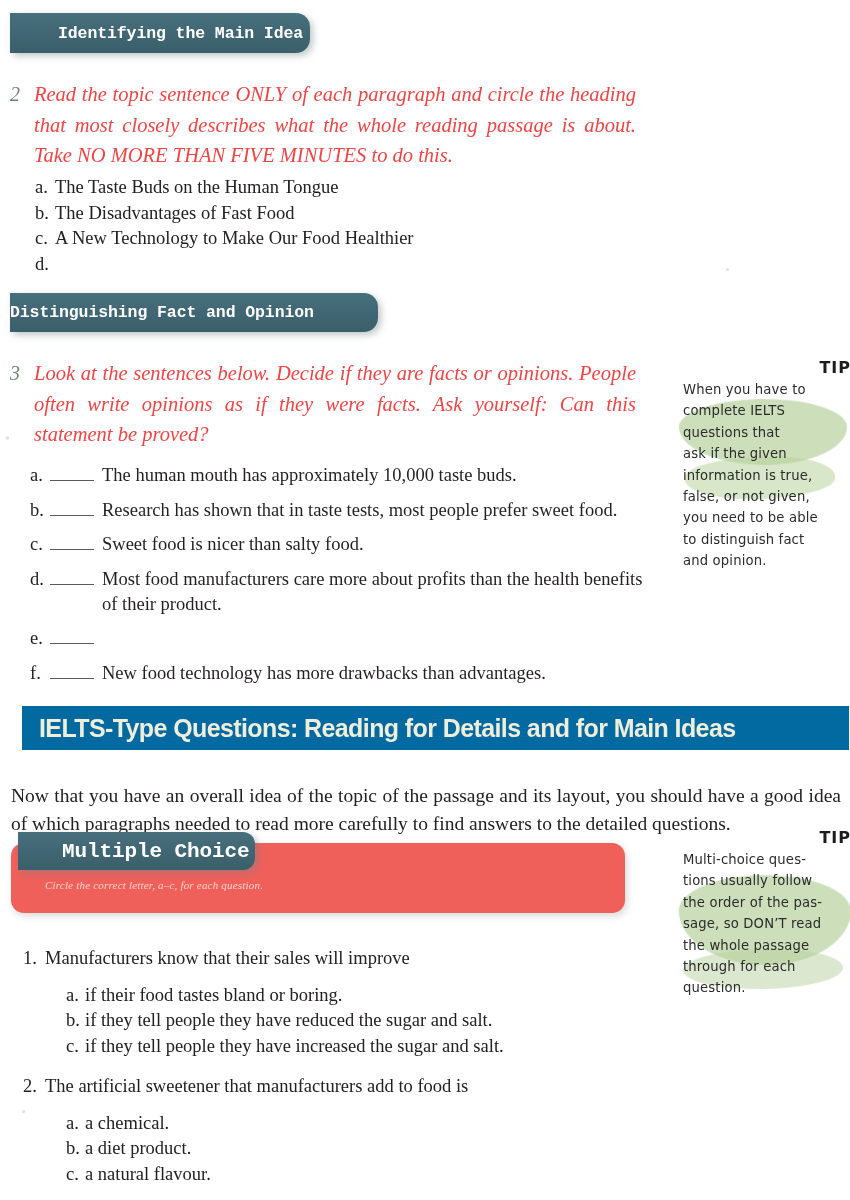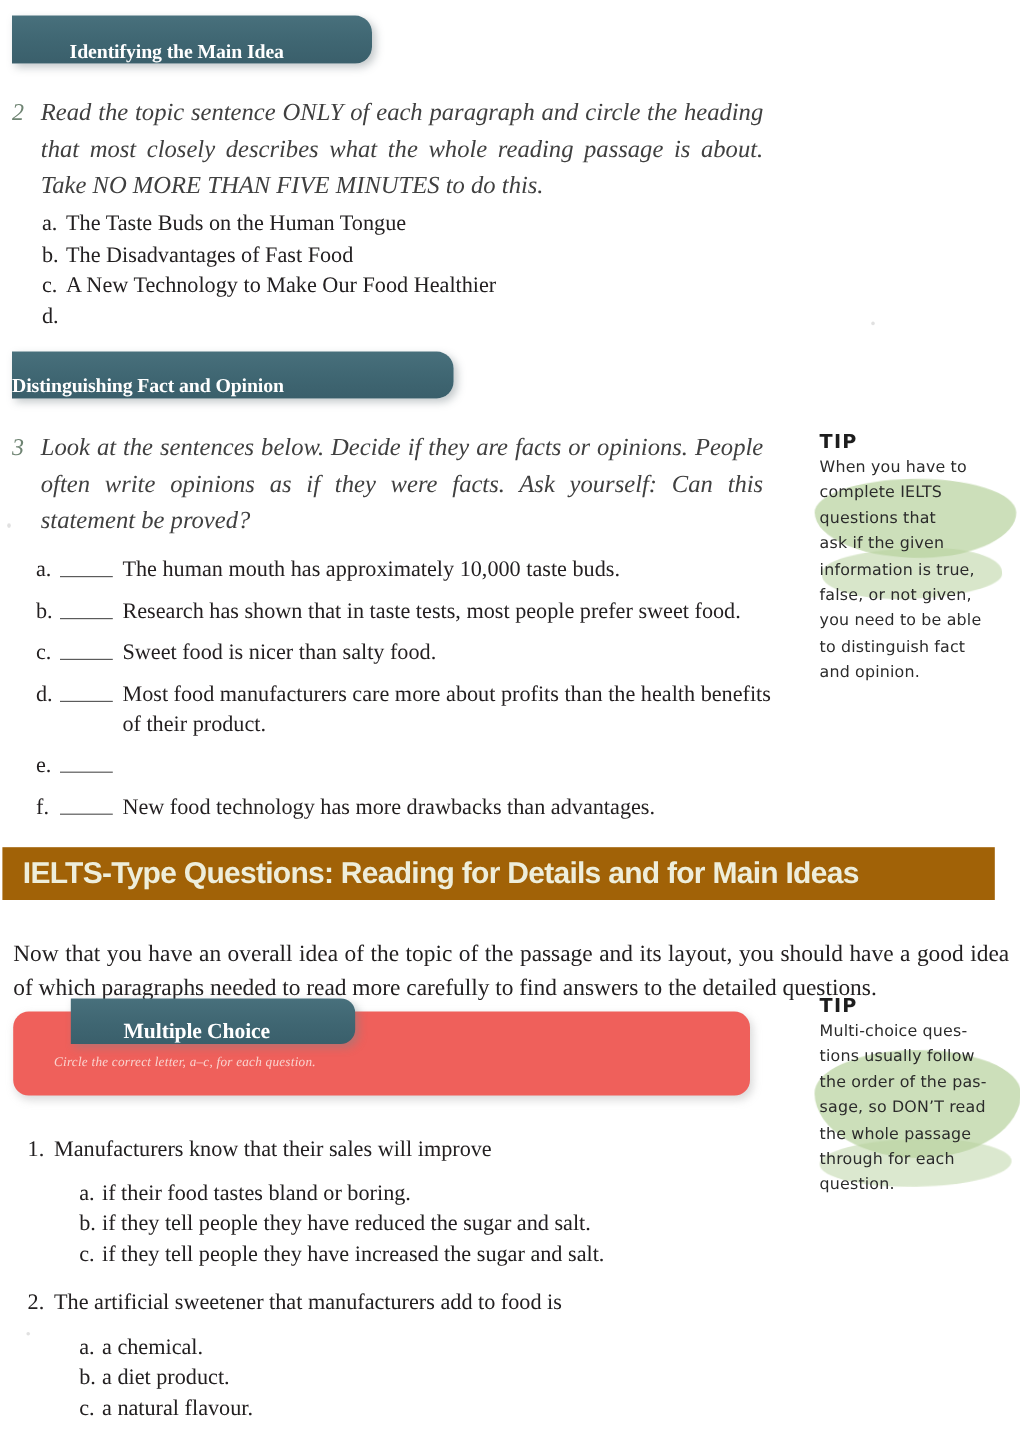--- a/index.html
+++ b/index.html
@@ -21,48 +21,47 @@
     width: 850px;
     height: 1200px;
   }
 
   
   .tab {
     position: absolute;
     background: linear-gradient(to bottom, #48707c 0%, #3f6672 55%, #3a5f6b 100%);
     border-radius: 0 14px 14px 0;
     color: #ffffff;
-    font-family: Liberation Serif, serif;
+    font-family: Liberation Mono, monospace;
     font-weight: bold;
     letter-spacing: -0.1px;
     display: flex;
-    align-items: flex-end;
+    align-items: center;
     box-shadow: 3px 3px 7px rgba(120,130,135,0.45);
   }
   .tab span { display: block; }
 
   #tab-main-idea {
     left: 10px; top: 13px; width: 300px; height: 40px;
     font-size: 16.5px;
     padding-left: 48px;
     box-sizing: border-box;
   }
   #tab-fact-opinion {
     left: 10px; top: 293px; width: 368px; height: 39px;
     font-size: 16.5px;
     box-sizing: border-box;
   }
   #tab-multiple-choice {
     left: 18px; top: 832px; width: 237px; height: 38px;
-    font-size: 18px;
+    font-size: 21px;
     padding-left: 44px;
     box-sizing: border-box;
     border-radius: 0 12px 12px 0;
     z-index: 4;
-    margin-left: 41px;
   }
 
   
   .instruction {
     position: absolute;
     display: flex;
   }
   .inst-num {
     font-family: "Liberation Serif", serif;
     font-style: italic;
@@ -71,21 +70,21 @@
     width: 24px;
     flex: 0 0 24px;
     line-height: 30.5px;
   }
   .inst-text {
     font-style: italic;
     font-size: 20.5px;
     line-height: 30.5px;
     text-align: justify;
     text-justify: inter-word;
-    color: #404040;
+    color: #ef4444;
   }
 
   #instruction-2 { left: 10px; top: 79px; width: 630px; }
   #instruction-2 .inst-text { width: 602px; }
   #instruction-3 { left: 10px; top: 358px; width: 630px; }
   #instruction-3 .inst-text { width: 602px; }
 
   
   .opt-list {
     position: absolute;
@@ -115,23 +114,23 @@
     width: 44px;
     border-bottom: 1.3px solid #5b5b5b;
     height: 17px;
     margin-right: 8px;
   }
   .fo-text { flex: 1; }
 
   
   #section-banner {
     position: absolute;
-    left: 2px; top: 706px;
+    left: 22px; top: 706px;
     width: 827px; height: 44px;
-    background: #a16207;
+    background: #0369a1;
     color: #eeeedb;
     font-family: "Liberation Sans", "DejaVu Sans", sans-serif;
     font-weight: bold;
     font-size: 25px;
     letter-spacing: -0.6px;
     display: flex;
     align-items: center;
     padding-left: 17px;
     box-sizing: border-box;
   }
@@ -188,20 +187,21 @@
     width: 168px;
     font-family: "DejaVu Sans", sans-serif;
     color: #2b2b2b;
   }
   .tip-title {
     font-size: 16px;
     font-weight: bold;
     letter-spacing: 1px;
     margin-bottom: 2px;
     color: #1d1d1d;
+    text-align: right;
   }
   .tip-body {
     position: relative;
     font-size: 13.2px;
     line-height: 21.4px;
     letter-spacing: 0.15px;
     z-index: 2;
   }
   .tip-body .line { display: block; white-space: nowrap; }
   .tip-brush {

